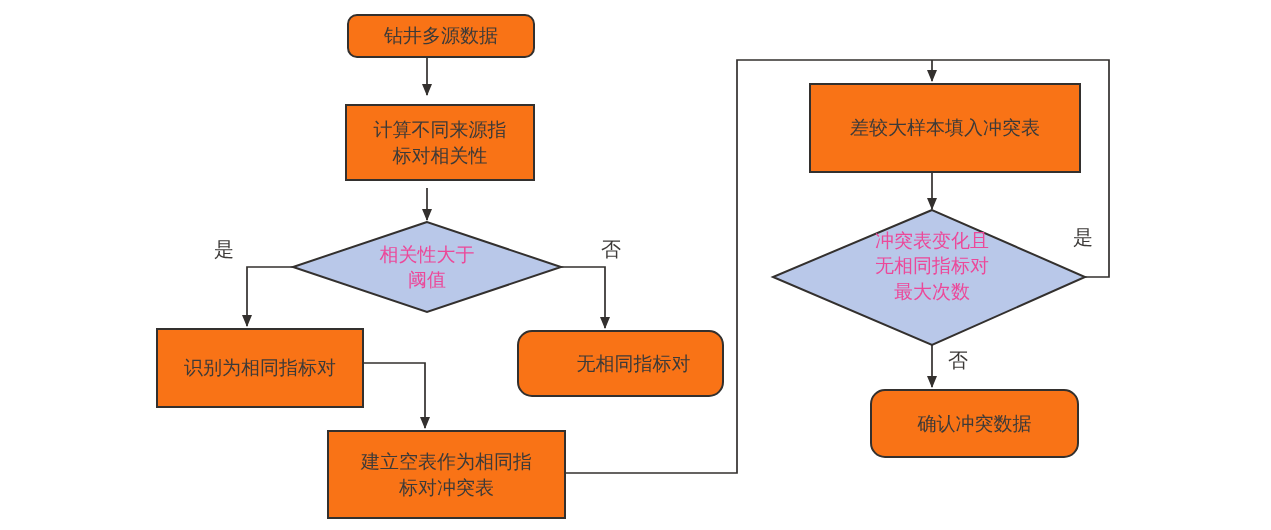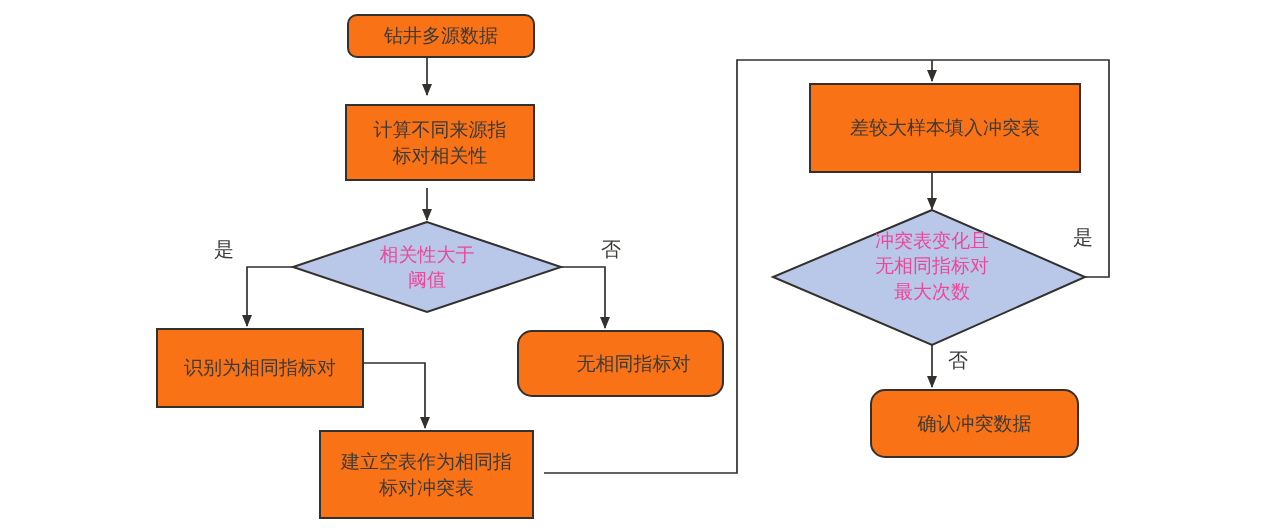--- a/index.html
+++ b/index.html
@@ -51,21 +51,21 @@
     position: absolute;
     font-size: 20px;
     color: #3d3a38;
     white-space: nowrap;
   }
   
   #n-start   { left: 333px; top: 14px;  width: 188px; height: 44px; border-radius: 10px; }
   #n-compute { left: 331px; top: 104px;  width: 190px; height: 77px; }
   #n-same    { left: 142px; top: 328px; width: 208px; height: 80px; }
   #n-nosame  { left: 503px; top: 330px; width: 207px; height: 67px; border-radius: 15px; padding-left: 26px; }
-  #n-create  { left: 305px; top: 430px; width: 215px; height: 89px; }
+  #n-create  { left: 313px; top: 430px; width: 239px; height: 89px; }
   #n-fit     { left: 795px; top: 83px;  width: 272px; height: 90px; }
   #n-confirm { left: 856px; top: 389px; width: 209px; height: 69px; border-radius: 15px; }
   #d1-label  { left: 317px; top: 234px; width: 220px; height: 66px; }
   #d2-label  { left: 822px; top: 224px; width: 220px; height: 84px; }
   
   #lbl-yes1 { left: 214px;  top: 236px; }
   #lbl-no1  { left: 601px;  top: 236px; }
   #lbl-yes2 { left: 1073px; top: 224px; }
   #lbl-no2  { left: 948px;  top: 347px; }
 </style>

